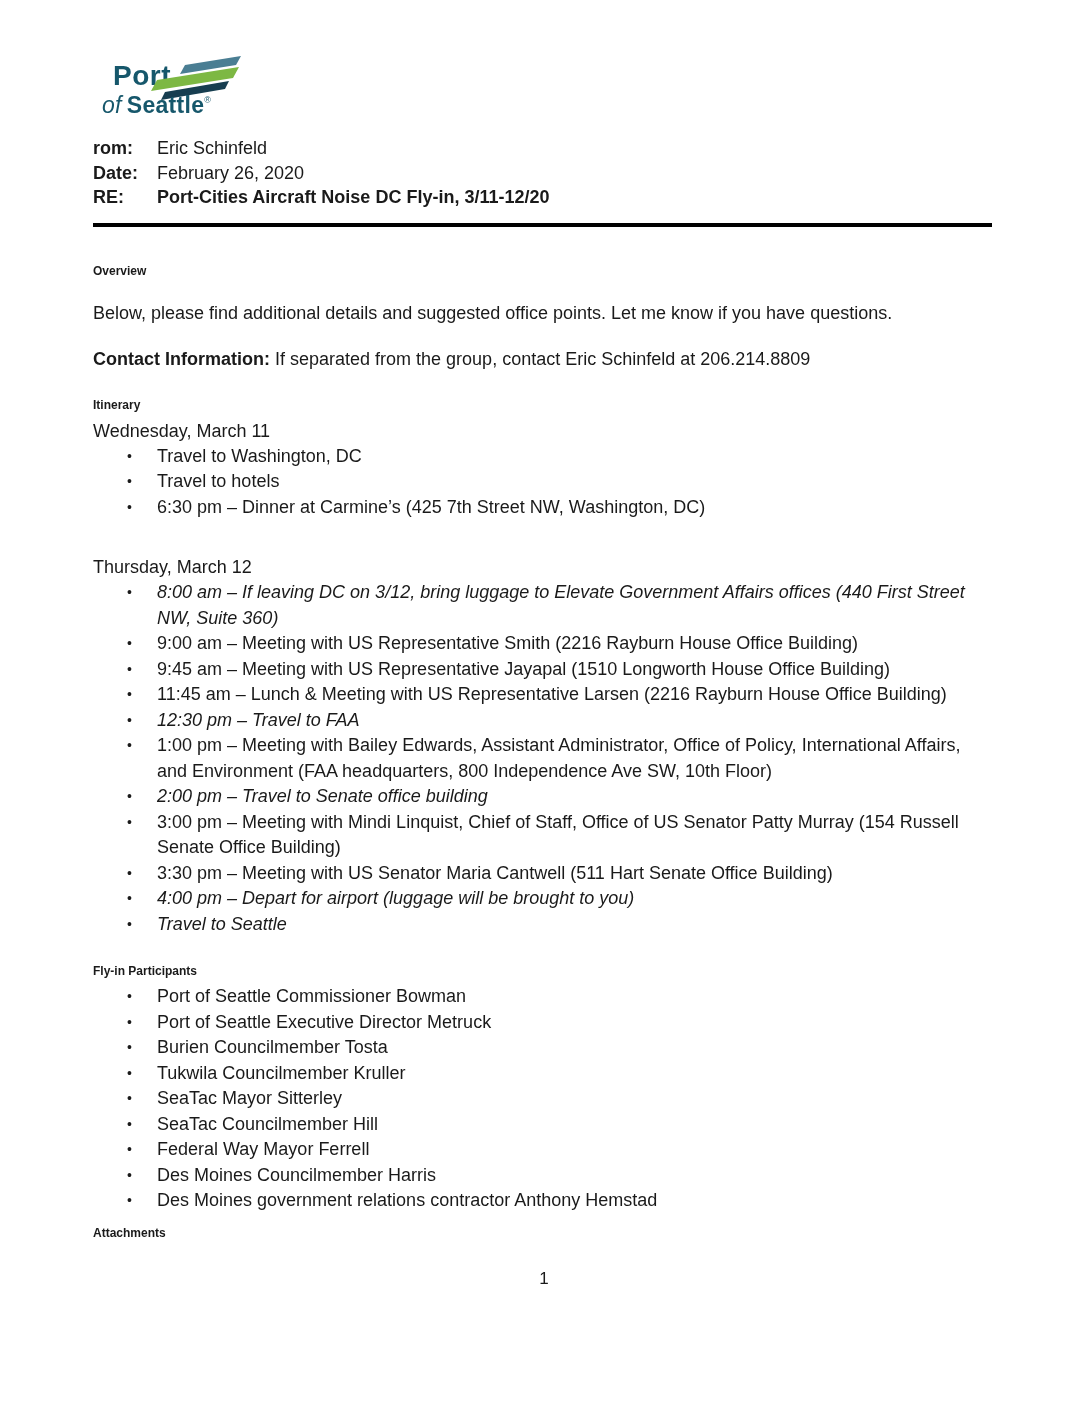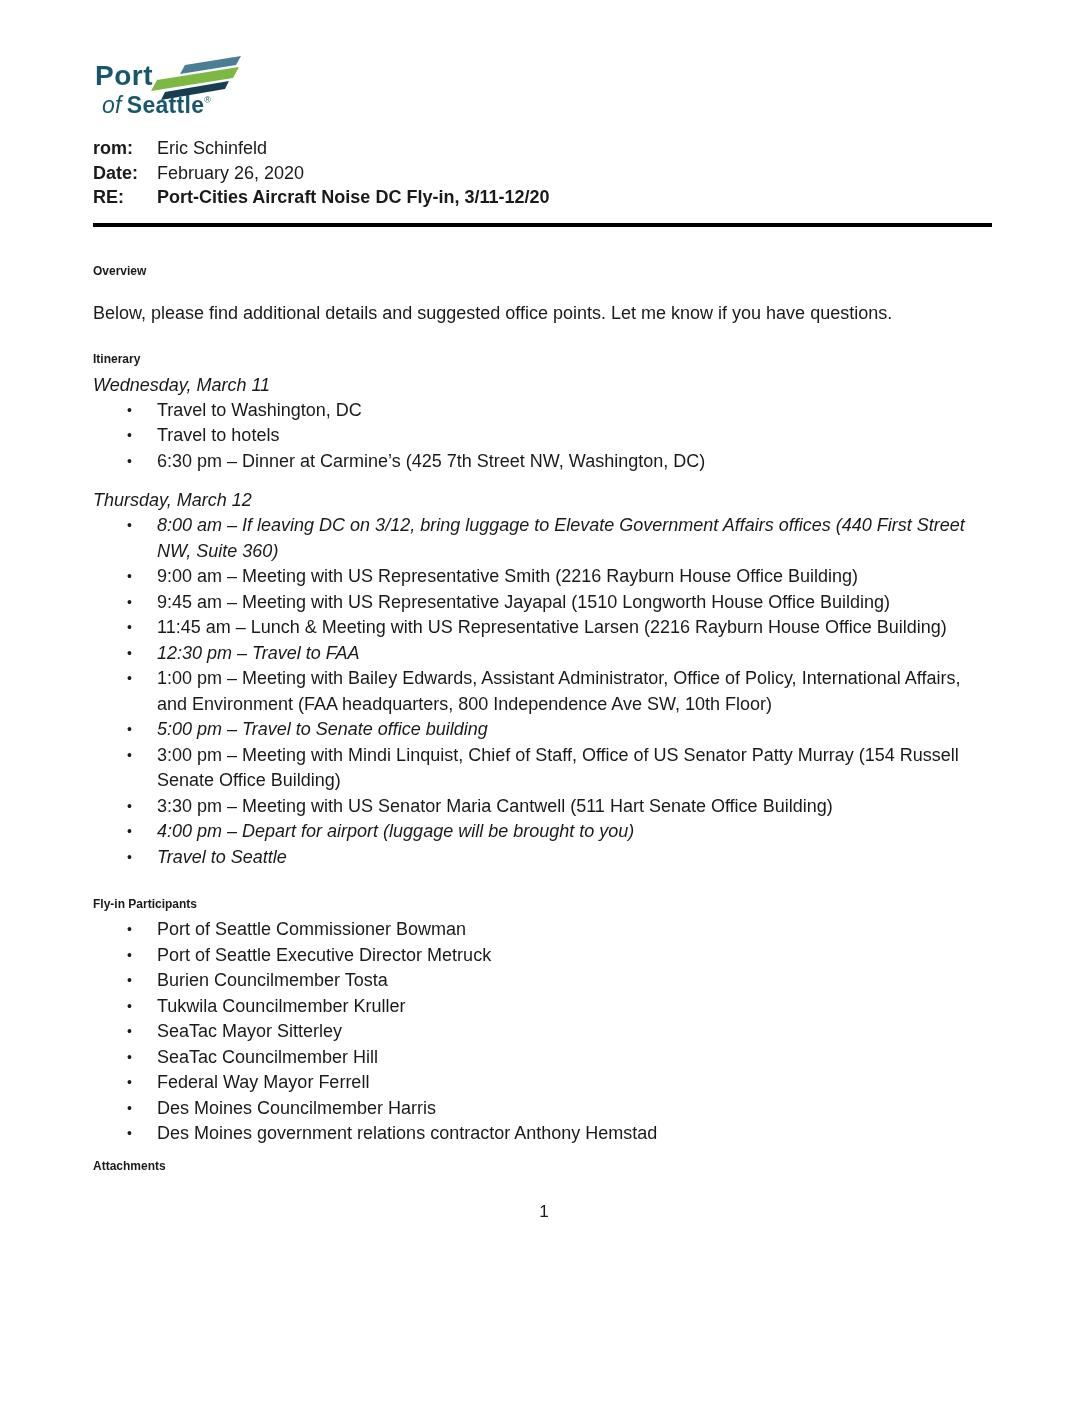--- a/index.html
+++ b/index.html
@@ -12,21 +12,21 @@
     background: #ffffff;
     font-family: "Liberation Sans", sans-serif;
     color: #1a1a1a;
     overflow: hidden;
   }
   .content { padding: 0 93px; }
 
   
   .logo { position: relative; margin-top: 56px; width: 170px; height: 58px; }
   .logo-port {
-    position: absolute; left: 2px; top: 4px;
+    position: absolute; left: 20px; top: 4px;
     font-size: 28px; font-weight: 600; letter-spacing: 0.5px;
     color: #16576b;
   }
   .logo-swoosh { position: absolute; left: 58px; top: 0; }
   .logo-seattle {
     position: absolute; left: 9px; top: 36px;
     font-size: 23px; font-weight: 600; letter-spacing: 0.3px;
     color: #16576b; white-space: nowrap;
   }
   .logo-seattle .of { font-style: italic; font-weight: 500; margin-right: 5px; }
@@ -48,21 +48,21 @@
 
   
   .h-bold { font-size: 12px; font-weight: bold; line-height: 28px; }
   .body-p { font-size: 18px; line-height: 28px; max-width: 902px; }
   .gap-sm { margin-top: 12px; }
   .gap-lg { margin-top: 30px; }
 
   .inline-bold { font-weight: bold; }
 
   
-  .day-title { font-size: 18px; font-style: italic; line-height: 25px; }
+  .day-title { font-size: 18px; line-height: 25px; }
   .bullets { margin-left: 34px; }
   .bullet-item { display: flex; font-size: 18px; line-height: 25.5px; max-width: 868px; }
   .bullet-glyph { flex: 0 0 30px; font-size: 14px; line-height: 25.5px; }
   .bullet-text { flex: 1 1 auto; }
   .italic { font-style: italic; }
 
   
   .page-number {
     margin-top: 22px;
     text-align: center;
@@ -100,40 +100,43 @@
       <div class="memo-row">
         <span class="memo-label">RE:</span>
         <span class="memo-value bold">Port-Cities Aircraft Noise DC Fly-in, 3/11-12/20</span>
       </div>
     </div>
 
     <div class="rule"></div>
 
     <div class="h-bold gap-lg">Overview</div>
     <div class="body-p gap-sm" style="margin-top:14px">Below, please find additional details and suggested office points. Let me know if you have questions.</div>
+    <div class="body-p" style="margin-top:18px">
+      <span class="inline-bold">Contact Information:</span><span> If separated from the group, contact Eric Schinfeld at 206.214.8809</span>
+    </div>
 
     <div class="h-bold" style="margin-top:18px">Itinerary</div>
 
     <div class="day-title">Wednesday, March 11</div>
     <div class="bullets">
       <div class="bullet-item">
         <span class="bullet-glyph">•</span>
         <span class="bullet-text">Travel to Washington, DC</span>
       </div>
       <div class="bullet-item">
         <span class="bullet-glyph">•</span>
         <span class="bullet-text">Travel to hotels</span>
       </div>
       <div class="bullet-item">
         <span class="bullet-glyph">•</span>
         <span class="bullet-text">6:30 pm – Dinner at Carmine’s (425 7th Street NW, Washington, DC)</span>
       </div>
     </div>
 
-    <div class="day-title" style="margin-top:14px">Thursday, March 12</div>
+    <div class="day-title" style="margin-top:35px">Thursday, March 12</div>
     <div class="bullets">
       <div class="bullet-item">
         <span class="bullet-glyph">•</span>
         <span class="bullet-text italic">8:00 am – If leaving DC on 3/12, bring luggage to Elevate Government Affairs offices (440 First Street NW, Suite 360)</span>
       </div>
       <div class="bullet-item">
         <span class="bullet-glyph">•</span>
         <span class="bullet-text">9:00 am – Meeting with US Representative Smith (2216 Rayburn House Office Building)</span>
       </div>
       <div class="bullet-item">
@@ -147,21 +150,21 @@
       <div class="bullet-item">
         <span class="bullet-glyph">•</span>
         <span class="bullet-text italic">12:30 pm – Travel to FAA</span>
       </div>
       <div class="bullet-item">
         <span class="bullet-glyph">•</span>
         <span class="bullet-text">1:00 pm – Meeting with Bailey Edwards, Assistant Administrator, Office of Policy, International Affairs, and Environment (FAA headquarters, 800 Independence Ave SW, 10th Floor)</span>
       </div>
       <div class="bullet-item">
         <span class="bullet-glyph">•</span>
-        <span class="bullet-text italic">5:00 pm – Travel to Senate office building</span>
+        <span class="bullet-text italic">2:00 pm – Travel to Senate office building</span>
       </div>
       <div class="bullet-item">
         <span class="bullet-glyph">•</span>
         <span class="bullet-text">3:00 pm – Meeting with Mindi Linquist, Chief of Staff, Office of US Senator Patty Murray (154 Russell Senate Office Building)</span>
       </div>
       <div class="bullet-item">
         <span class="bullet-glyph">•</span>
         <span class="bullet-text">3:30 pm – Meeting with US Senator Maria Cantwell (511 Hart Senate Office Building)</span>
       </div>
       <div class="bullet-item">

